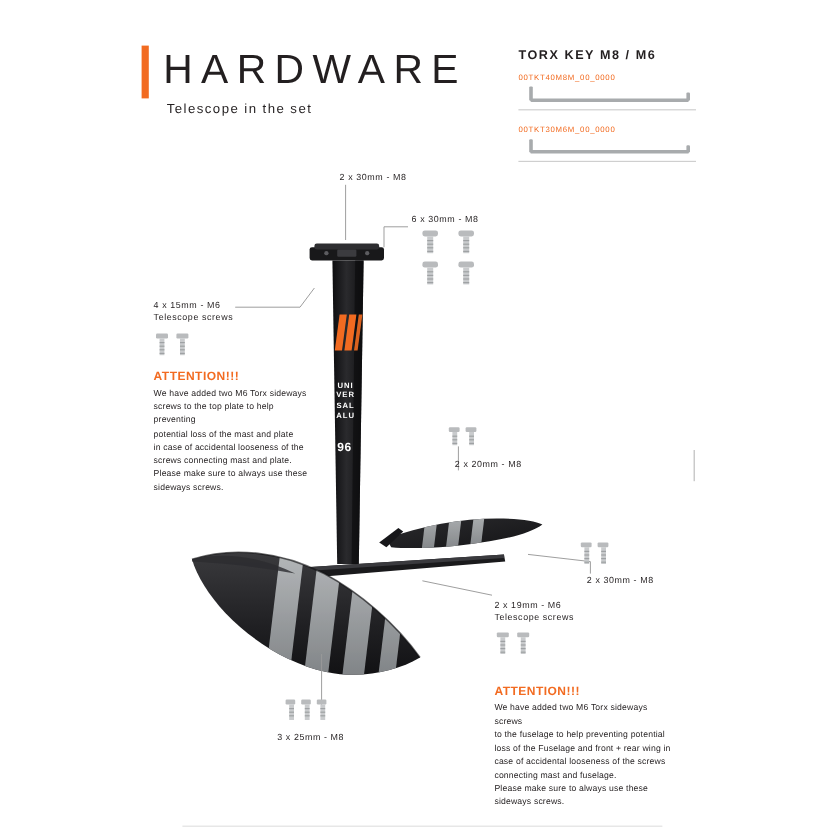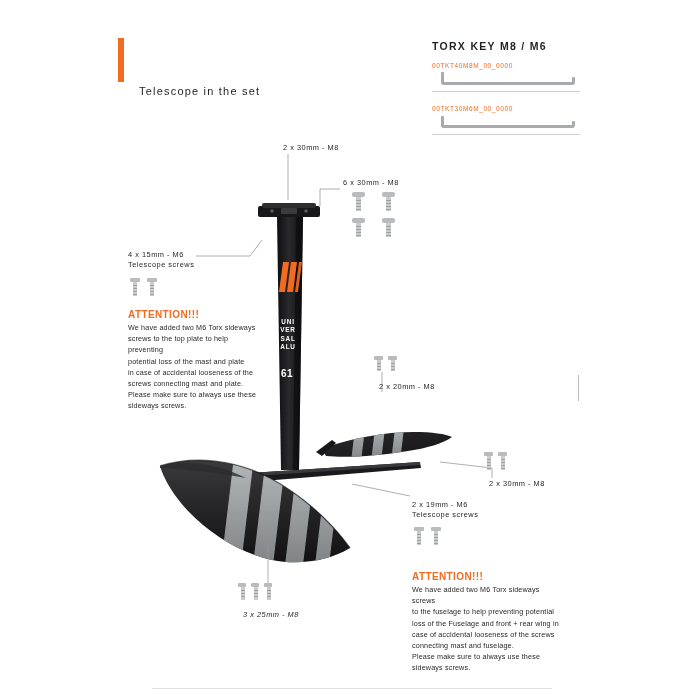--- a/index.html
+++ b/index.html
@@ -189,20 +189,21 @@
     height: 1px;
     background: #e2e2e2;
   }
 </style>
 </head>
 <body>
 
 <div class="page">
 
   <div class="title-bar"></div>
+  <div class="title">HARDWARE</div>
   <div class="subtitle">Telescope in the set</div>
 
   <div class="torx-title">TORX KEY M8 / M6</div>
   <div class="torx-code-1">00TKT40M8M_00_0000</div>
   <div class="torx-rule-1"></div>
   <div class="torx-code-2">00TKT30M6M_00_0000</div>
   <div class="torx-rule-2"></div>
 
   <div class="torx-key" style="left:432px; top:70px; width:150px; height:20px;">
     <div class="arm-long" style="left:10px; top:12px; width:132px;"></div>
@@ -310,21 +311,21 @@
       <path d="M352,484 L410,496"></path>
 
       <path d="M268,545 L268,592"></path>
     </g>
   </svg>
 
   <div class="mast-text" style="left:273px; top:318px; width:30px;">UNI
 VER
 SAL
 ALU</div>
-  <div class="mast-num" style="left:281px; top:368px;">61</div>
+  <div class="mast-num" style="left:281px; top:368px;">96</div>
 
   <div class="lbl" style="left:283px; top:143px;">2 x 30mm - M8</div>
 
   <div class="lbl" style="left:343px; top:178px;">6 x 30mm - M8</div>
   <div class="hw-group" style="left:352px; top:192px; width:70px; height:50px;">
 
     <div class="screw" style="left:0px; top:0px;">
       <div class="head" style="left:0px; top:0px; width:13px; height:5px; border-radius:2px;"></div>
       <div class="shaft" style="left:4px; top:5px; width:5px; height:14px;"></div>
       <div class="thread" style="left:4px; top:8px; width:5px;"></div>
@@ -472,17 +473,17 @@
       <div class="thread" style="left:2.5px; top:13px; width:4px;"></div>
     </div>
     <div class="screw" style="left:26px; top:0px;">
       <div class="head" style="left:0px; top:0px; width:8px; height:4px;"></div>
       <div class="shaft" style="left:2.5px; top:4px; width:4px; height:13px;"></div>
       <div class="thread" style="left:2.5px; top:7px; width:4px;"></div>
       <div class="thread" style="left:2.5px; top:10px; width:4px;"></div>
       <div class="thread" style="left:2.5px; top:13px; width:4px;"></div>
     </div>
   </div>
-  <div class="lbl" style="left:243px; top:610px;font-style:italic;">3 x 25mm - M8</div>
+  <div class="lbl" style="left:231px; top:610px;">3 x 25mm - M8</div>
 
   <div class="bottom-rule"></div>
 
 </div>
 
 </body></html>

